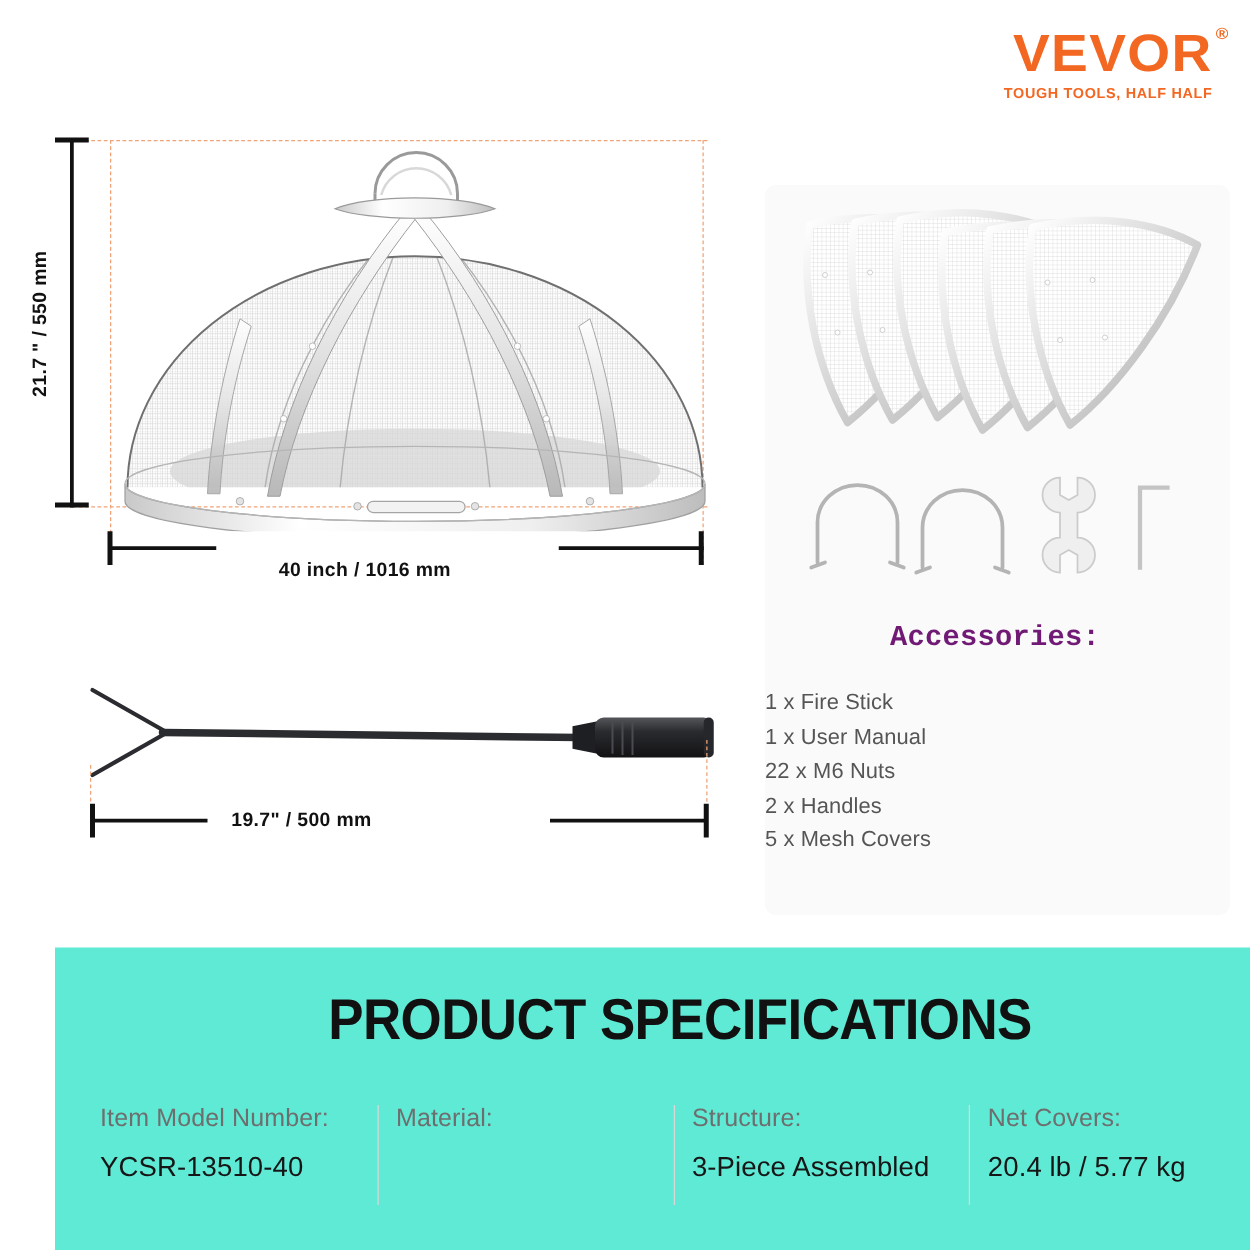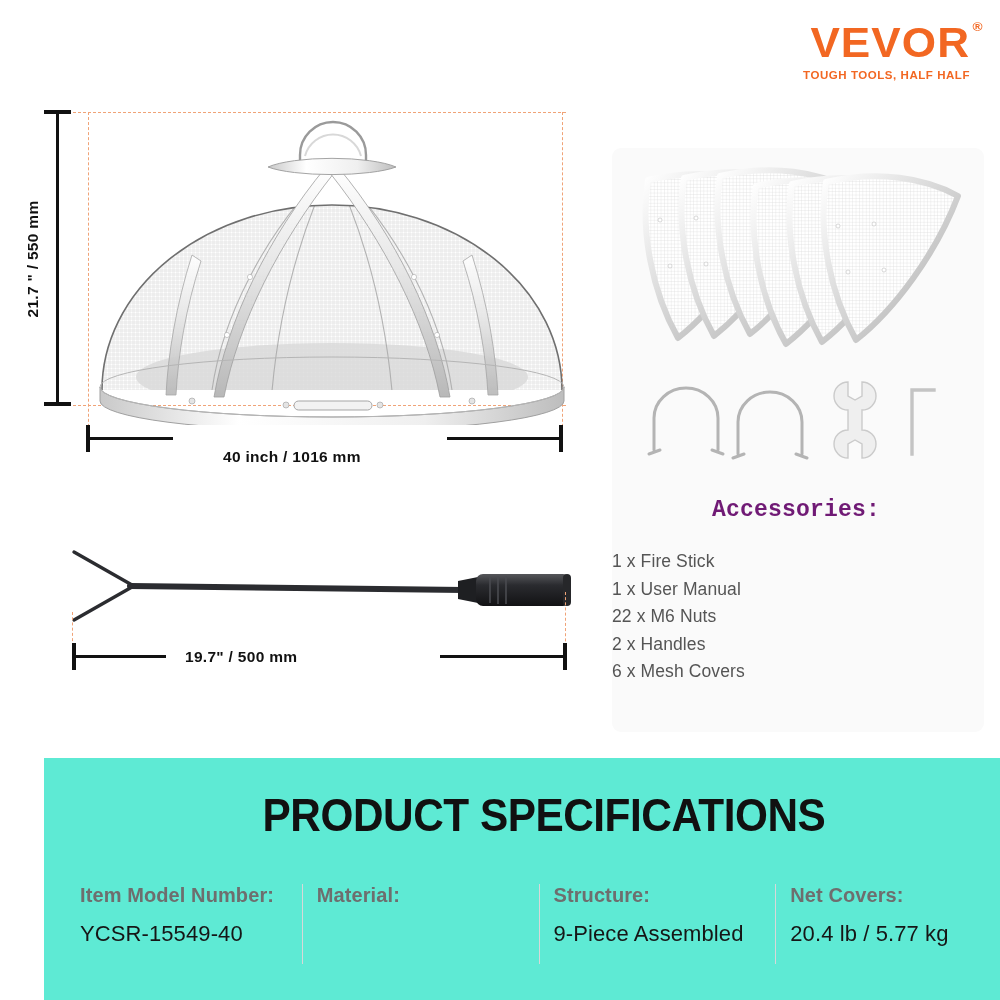--- a/index.html
+++ b/index.html
@@ -70,21 +70,21 @@
     font-family:"Liberation Sans Narrow","Liberation Sans", sans-serif;
     font-size:46px; font-weight:bold; color:#111;
     letter-spacing:-0.5px; transform:scaleX(0.92);
   }
   #spec-row {
     position:absolute; left:32px; top:126px; width:936px; height:80px;
     display:flex;
   }
   .spec-cell { flex:1; position:relative; padding-left:4px; }
   .spec-cell + .spec-cell { border-left:1.5px solid #d8d8d8; padding-left:14px; }
-  .spec-label { font-size:20px; font-weight:bold; color:#6e6e6e; letter-spacing:0.1px; }
+  .spec-label { font-size:20px; font-weight:normal; color:#6e6e6e; letter-spacing:0.1px; }
   .spec-value { font-size:22px; color:#161616; margin-top:14px; letter-spacing:0.1px; }
 
   svg { display:block; }
 </style>
 </head>
 <body>
 
 <div id="brand">
   <div class="wordmark">
     <span>VEVOR</span><span class="reg">®</span>
@@ -291,36 +291,36 @@
     </g>
   </svg>
 </div>
 
 <h2 id="acc-title">Accessories:</h2>
 <ul id="acc-list">
   <li>1 x Fire Stick</li>
   <li>1 x User Manual</li>
   <li>22 x M6 Nuts</li>
   <li>2 x Handles</li>
-  <li>6 x Mesh Covers</li>
+  <li>5 x Mesh Covers</li>
 </ul>
 
 <div id="spec-band">
   <div id="spec-title">PRODUCT SPECIFICATIONS</div>
 
   <div id="spec-row">
     <div class="spec-cell">
       <div class="spec-label">Item Model Number:</div>
-      <div class="spec-value">YCSR-15549-40</div>
+      <div class="spec-value">YCSR-13510-40</div>
     </div>
     <div class="spec-cell">
       <div class="spec-label">Material:</div>
     </div>
     <div class="spec-cell">
       <div class="spec-label">Structure:</div>
-      <div class="spec-value">9-Piece Assembled</div>
+      <div class="spec-value">3-Piece Assembled</div>
     </div>
     <div class="spec-cell">
       <div class="spec-label">Net Covers:</div>
       <div class="spec-value">20.4 lb / 5.77 kg</div>
     </div>
   </div>
 </div>
 
 </body></html>

